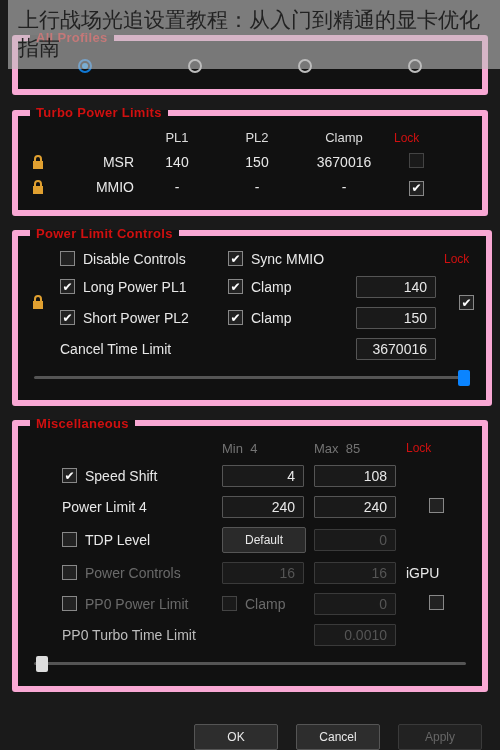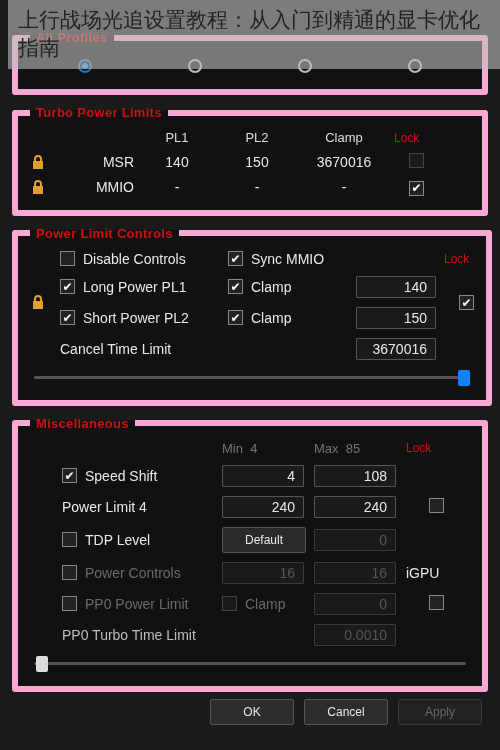--- a/index.html
+++ b/index.html
@@ -89,22 +89,22 @@
 
   .misc-grid {
     display: grid;
     grid-template-columns: 22px 150px 82px 82px 38px;
     align-items: center; column-gap: 10px; row-gap: 9px;
     font-size: 14px;
   }
   .misc-hdr { color: #737373; font-size: 13px; }
 
   .buttons-row {
-    position: absolute; bottom: 25px; right: 18px;
-    display: flex; gap: 10px;
+    position: absolute; bottom: 0; right: 18px;
+    display: flex; gap: 18px;
   }
   .btn {
     border: 1px solid #555; background: #2d2d2d; color: #e8e8e8;
     padding: 5px 0; width: 84px; text-align: center; font-size: 12px;
     border-radius: 2px;
   }
   .btn.disabled { color: #666; border-color: #3a3a3a; background: #222; }
 
   .rt { text-align: right; }
 </style>

